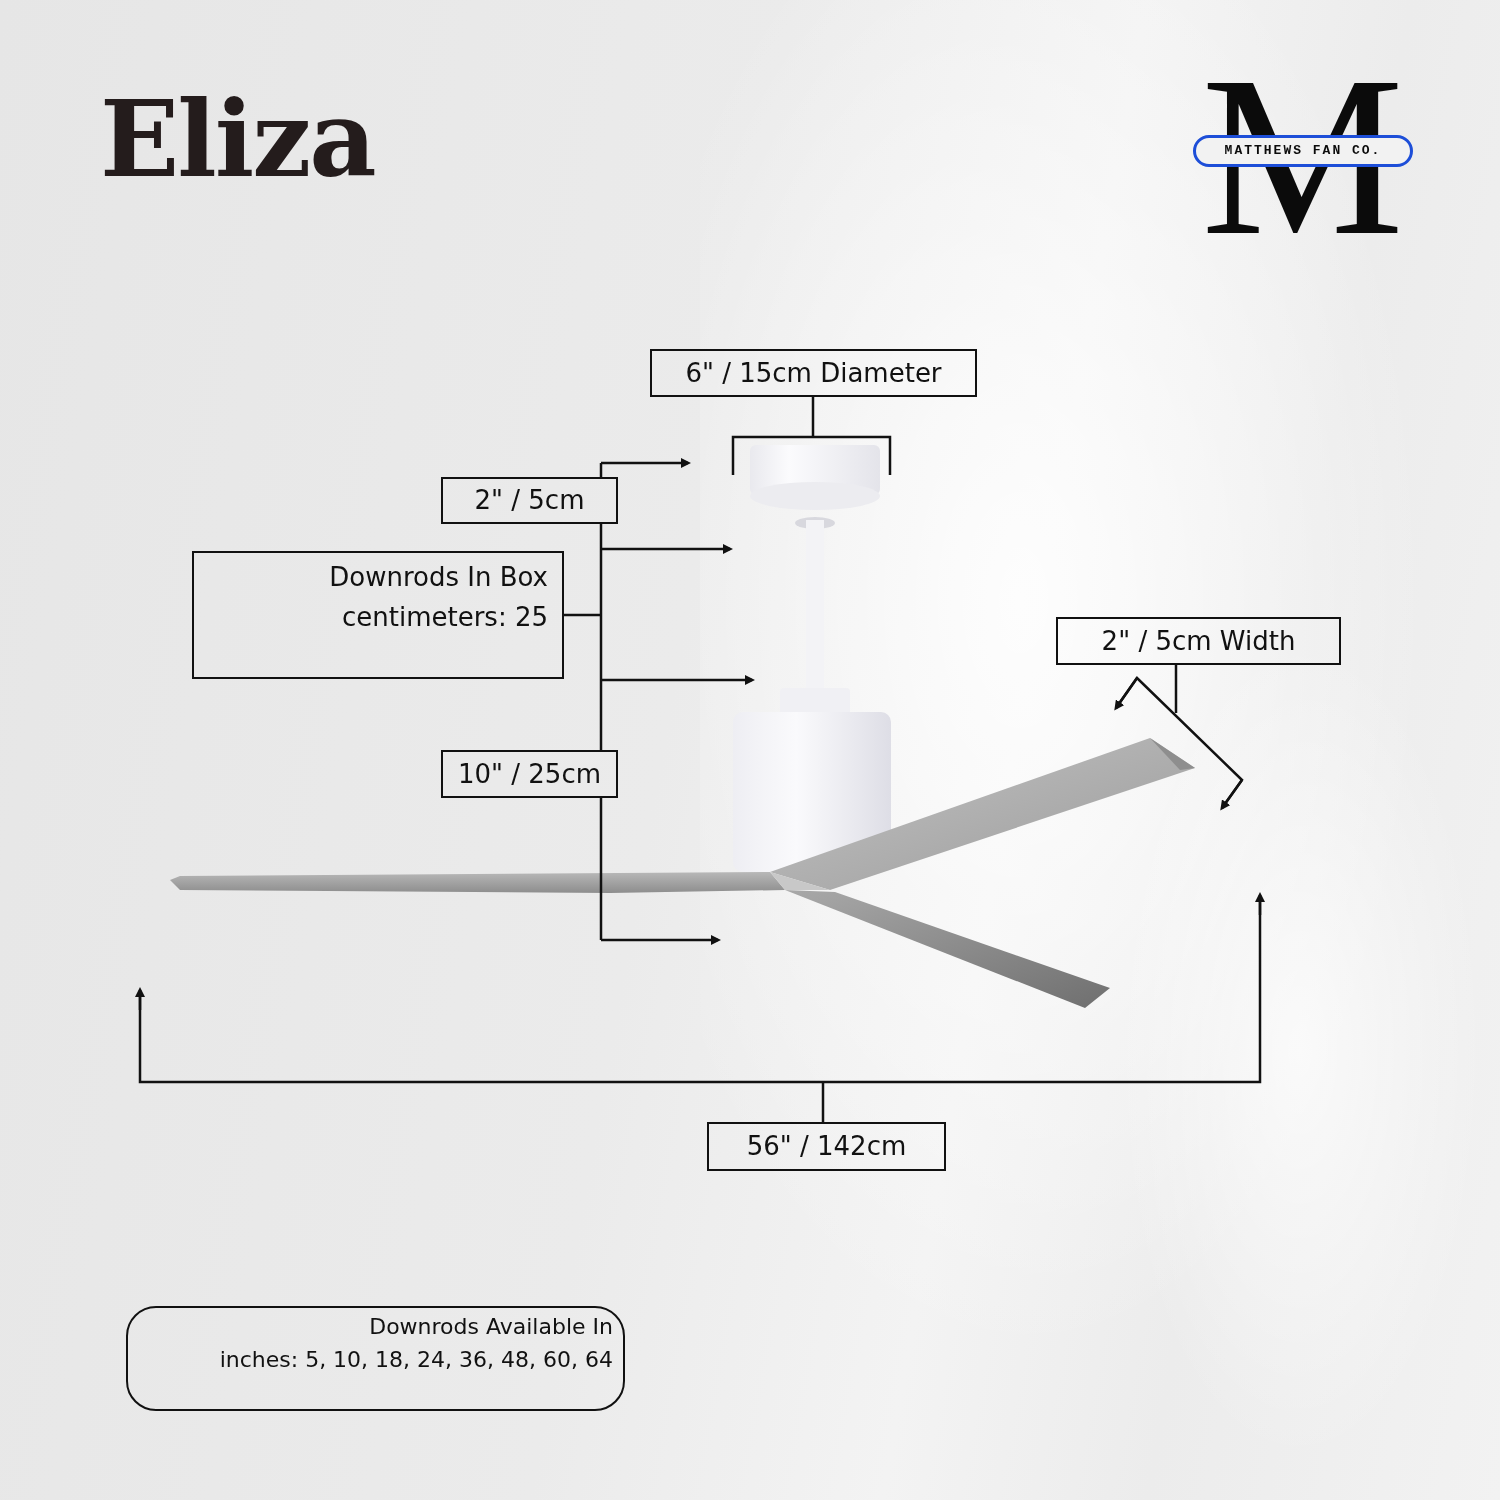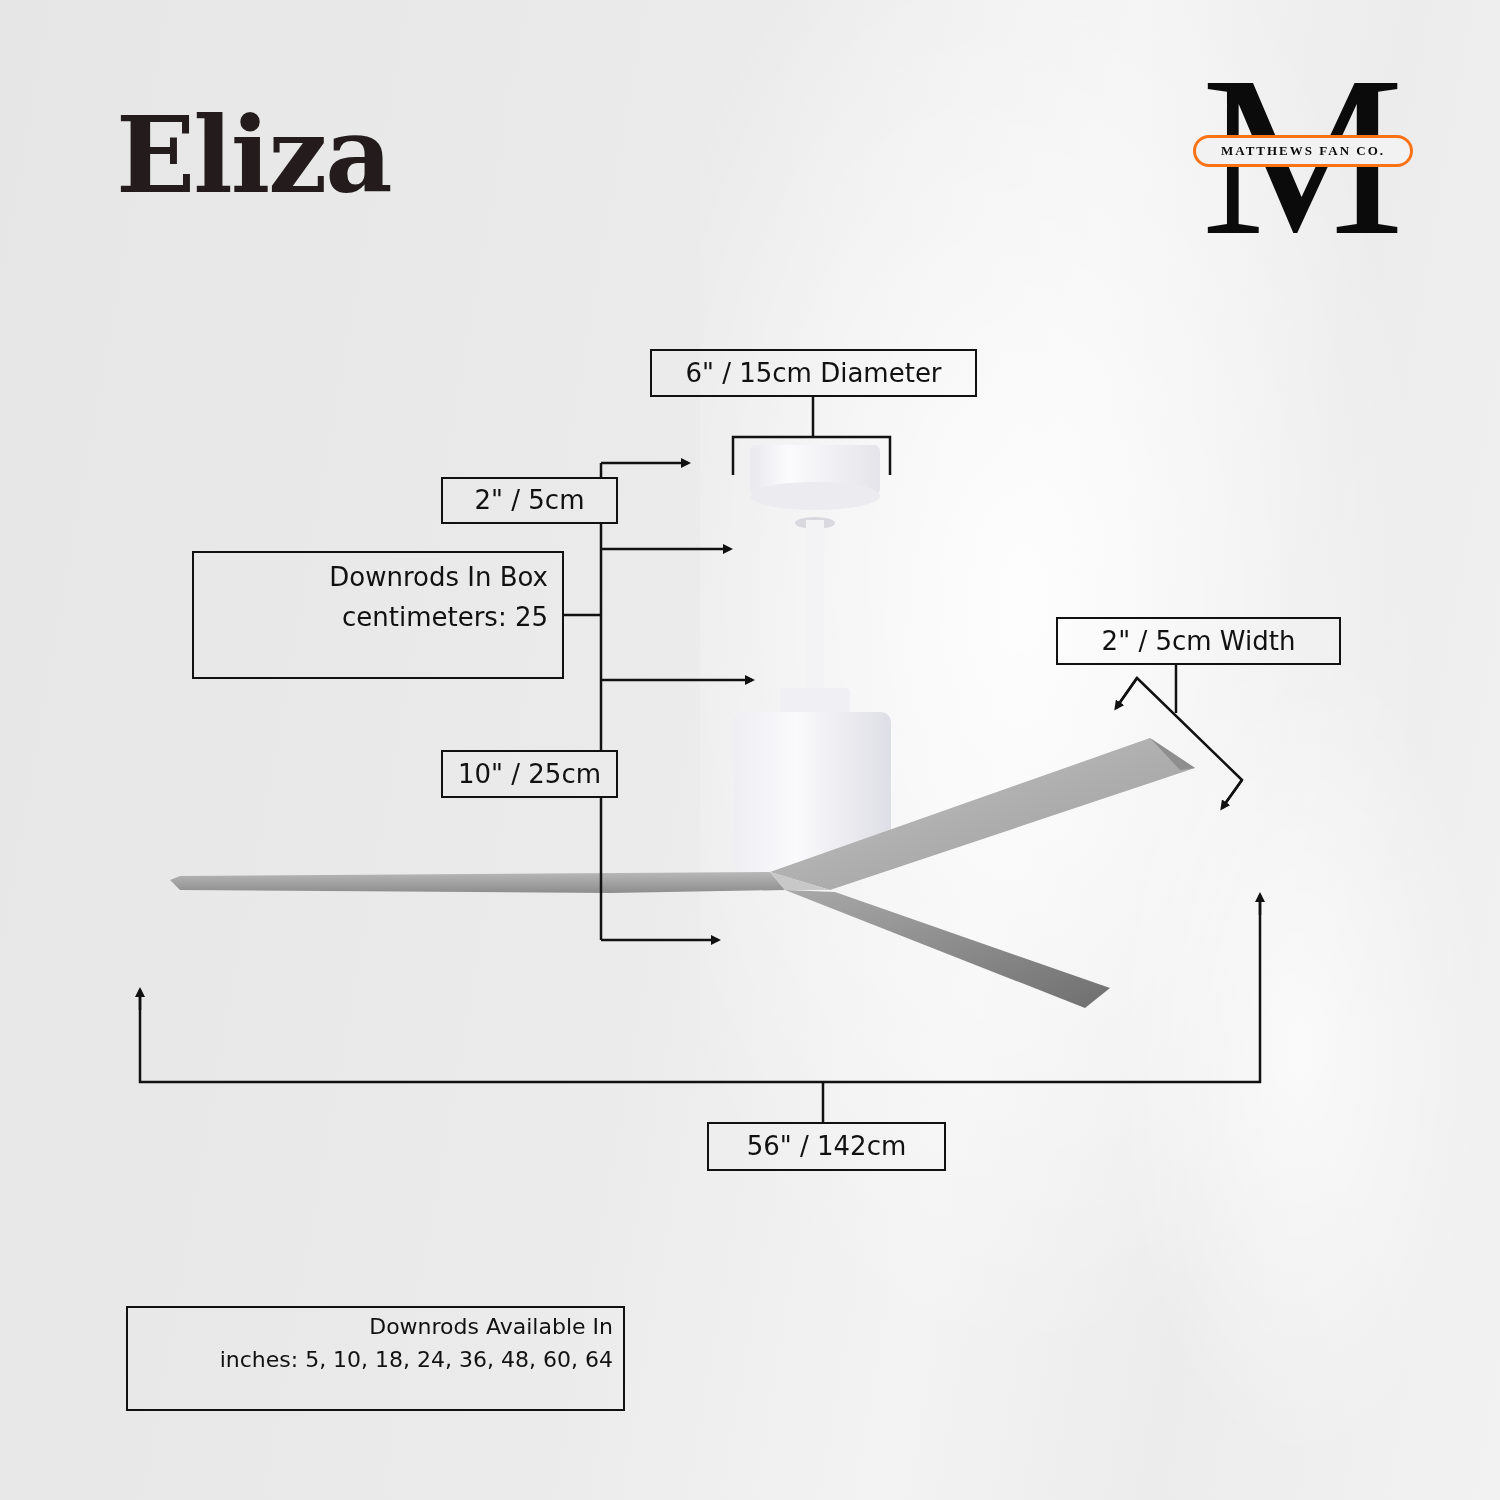--- a/index.html
+++ b/index.html
@@ -7,33 +7,33 @@
     width:1500px; height:1500px; position:relative; overflow:hidden;
     background: linear-gradient(100deg, #e6e6e6 0%, #ebebeb 45%, #f3f3f3 65%, #ececec 80%, #f2f2f2 100%);
     font-family: "DejaVu Sans", sans-serif;
     color:#111;
   }
   .glow1 { position:absolute; left:700px; top:0; width:800px; height:1500px;
     background: radial-gradient(ellipse at 40% 40%, rgba(255,255,255,0.85) 0%, rgba(255,255,255,0) 60%); pointer-events:none; }
   .glow2 { position:absolute; left:1100px; top:600px; width:400px; height:900px;
     background: radial-gradient(ellipse at 50% 50%, rgba(255,255,255,0.7) 0%, rgba(255,255,255,0) 65%); pointer-events:none; }
   .title {
-    position:absolute; left:100px; top:78px; margin:16px;
+    position:absolute; left:100px; top:78px; margin:0;
     font-family:"DejaVu Serif", "Liberation Serif", serif; font-weight:bold;
     font-size:104px; letter-spacing:-2px; color:#241c1c; line-height:1.2;
   }
   .logo { position:absolute; left:1190px; top:70px; width:225px; height:160px; }
   .logo-m {
     position:absolute; left:0; right:0; top:-28px; text-align:center;
     font-family:"Liberation Serif", serif; font-size:228px; line-height:1; color:#0b0b0b;
   }
   .logo-pill {
     position:absolute; left:3px; top:65px; width:214px; height:26px;
-    border:3px solid #f97316; border-radius:16px; background:#f2f2f2;
-    text-align:center; font-family:Liberation Serif, serif; font-size:13px;
+    border:3px solid #1d4ed8; border-radius:16px; background:#f2f2f2;
+    text-align:center; font-family:Liberation Mono, monospace; font-size:13px;
     letter-spacing:2px; line-height:26px; color:#0b0b0b; font-weight:bold;
   }
   .label {
     position:absolute; border:2.5px solid #111; background:transparent;
     font-family:"DejaVu Sans", sans-serif; font-size:26px; color:#111;
     box-sizing:border-box; text-align:center; white-space:nowrap;
   }
   .label.multi { text-align:right; padding:4px 14px; line-height:40px; }
   .label.small { font-size:22px; line-height:33px; padding:2px 10px; }
   svg.lines { position:absolute; left:0; top:0; }
@@ -140,16 +140,16 @@
   <div>Downrods In Box</div>
   <div>centimeters: 25</div>
 </div>
 
 <div class="label" style="left:441px; top:750px; width:177px; height:48px; line-height:44px;">10" / 25cm</div>
 
 <div class="label" style="left:1056px; top:617px; width:285px; height:48px; line-height:44px;">2" / 5cm Width</div>
 
 <div class="label" style="left:707px; top:1122px; width:239px; height:49px; line-height:45px;">56" / 142cm</div>
 
-<div class="label multi small" style="left:126px; top:1306px; width:499px; height:105px;">
+<div class="label multi small" style="left:126px; top:1306px; width:499px; height:105px;border-radius:30px;">
   <div>Downrods Available In</div>
   <div>inches: 5, 10, 18, 24, 36, 48, 60, 64</div>
 </div>
 
 </body></html>

